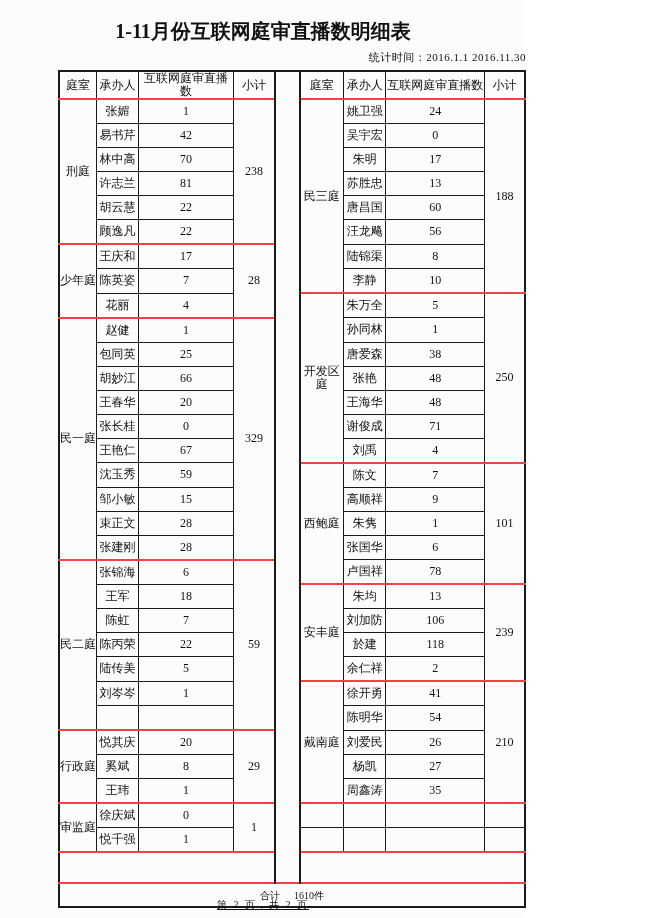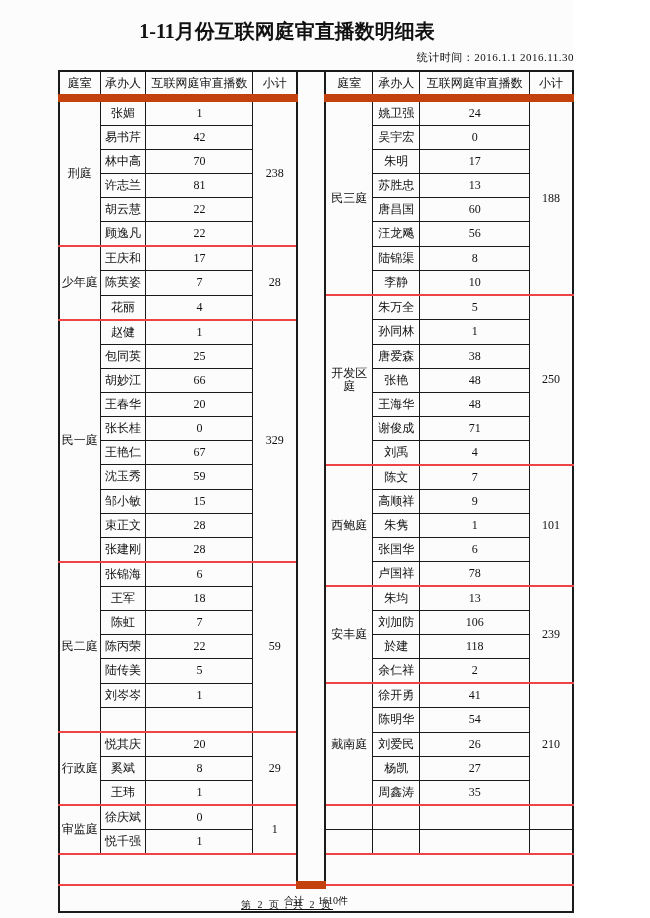--- a/index.html
+++ b/index.html
@@ -1,17 +1,17 @@
 <!DOCTYPE html>
 <html><head>
 <meta charset="utf-8">
 <style>
   html,body { margin:0; padding:0; }
   .page {
-    width:574px; height:918px;
+    width:526px; height:918px;
     background:#fcfcfc;
     color:#111111;
     font-family:"Liberation Serif", serif;
     position:relative;
     box-sizing:border-box;
     overflow:hidden;
   }
   .title {
     text-align:center;
     padding-top:18px;
@@ -34,21 +34,21 @@
   table.report td {
     border:1px solid #1a1a1a;
     font-size:12px;
     text-align:center;
     vertical-align:middle;
     padding:0;
     height:23px;
     overflow:hidden;
     line-height:13px;
   }
-  table.report tr.header td { height:22px; border-bottom:8px solid #c2410c; }
+  table.report tr.header td { height:22px; border-bottom:1px solid #c2410c; }
   table.report td.spacer {
     border-left:2px solid #1a1a1a;
     border-right:2px solid #1a1a1a;
     border-bottom:none;
   }
   table.report td.gt { border-top:2px solid #ef4444; }
   table.report tr.tall td { height:29px; }
   table.report tr.total-row td { height:22px; font-size:10px; }
   .total-gap { display:inline-block; width:14px; }
   .footer {

